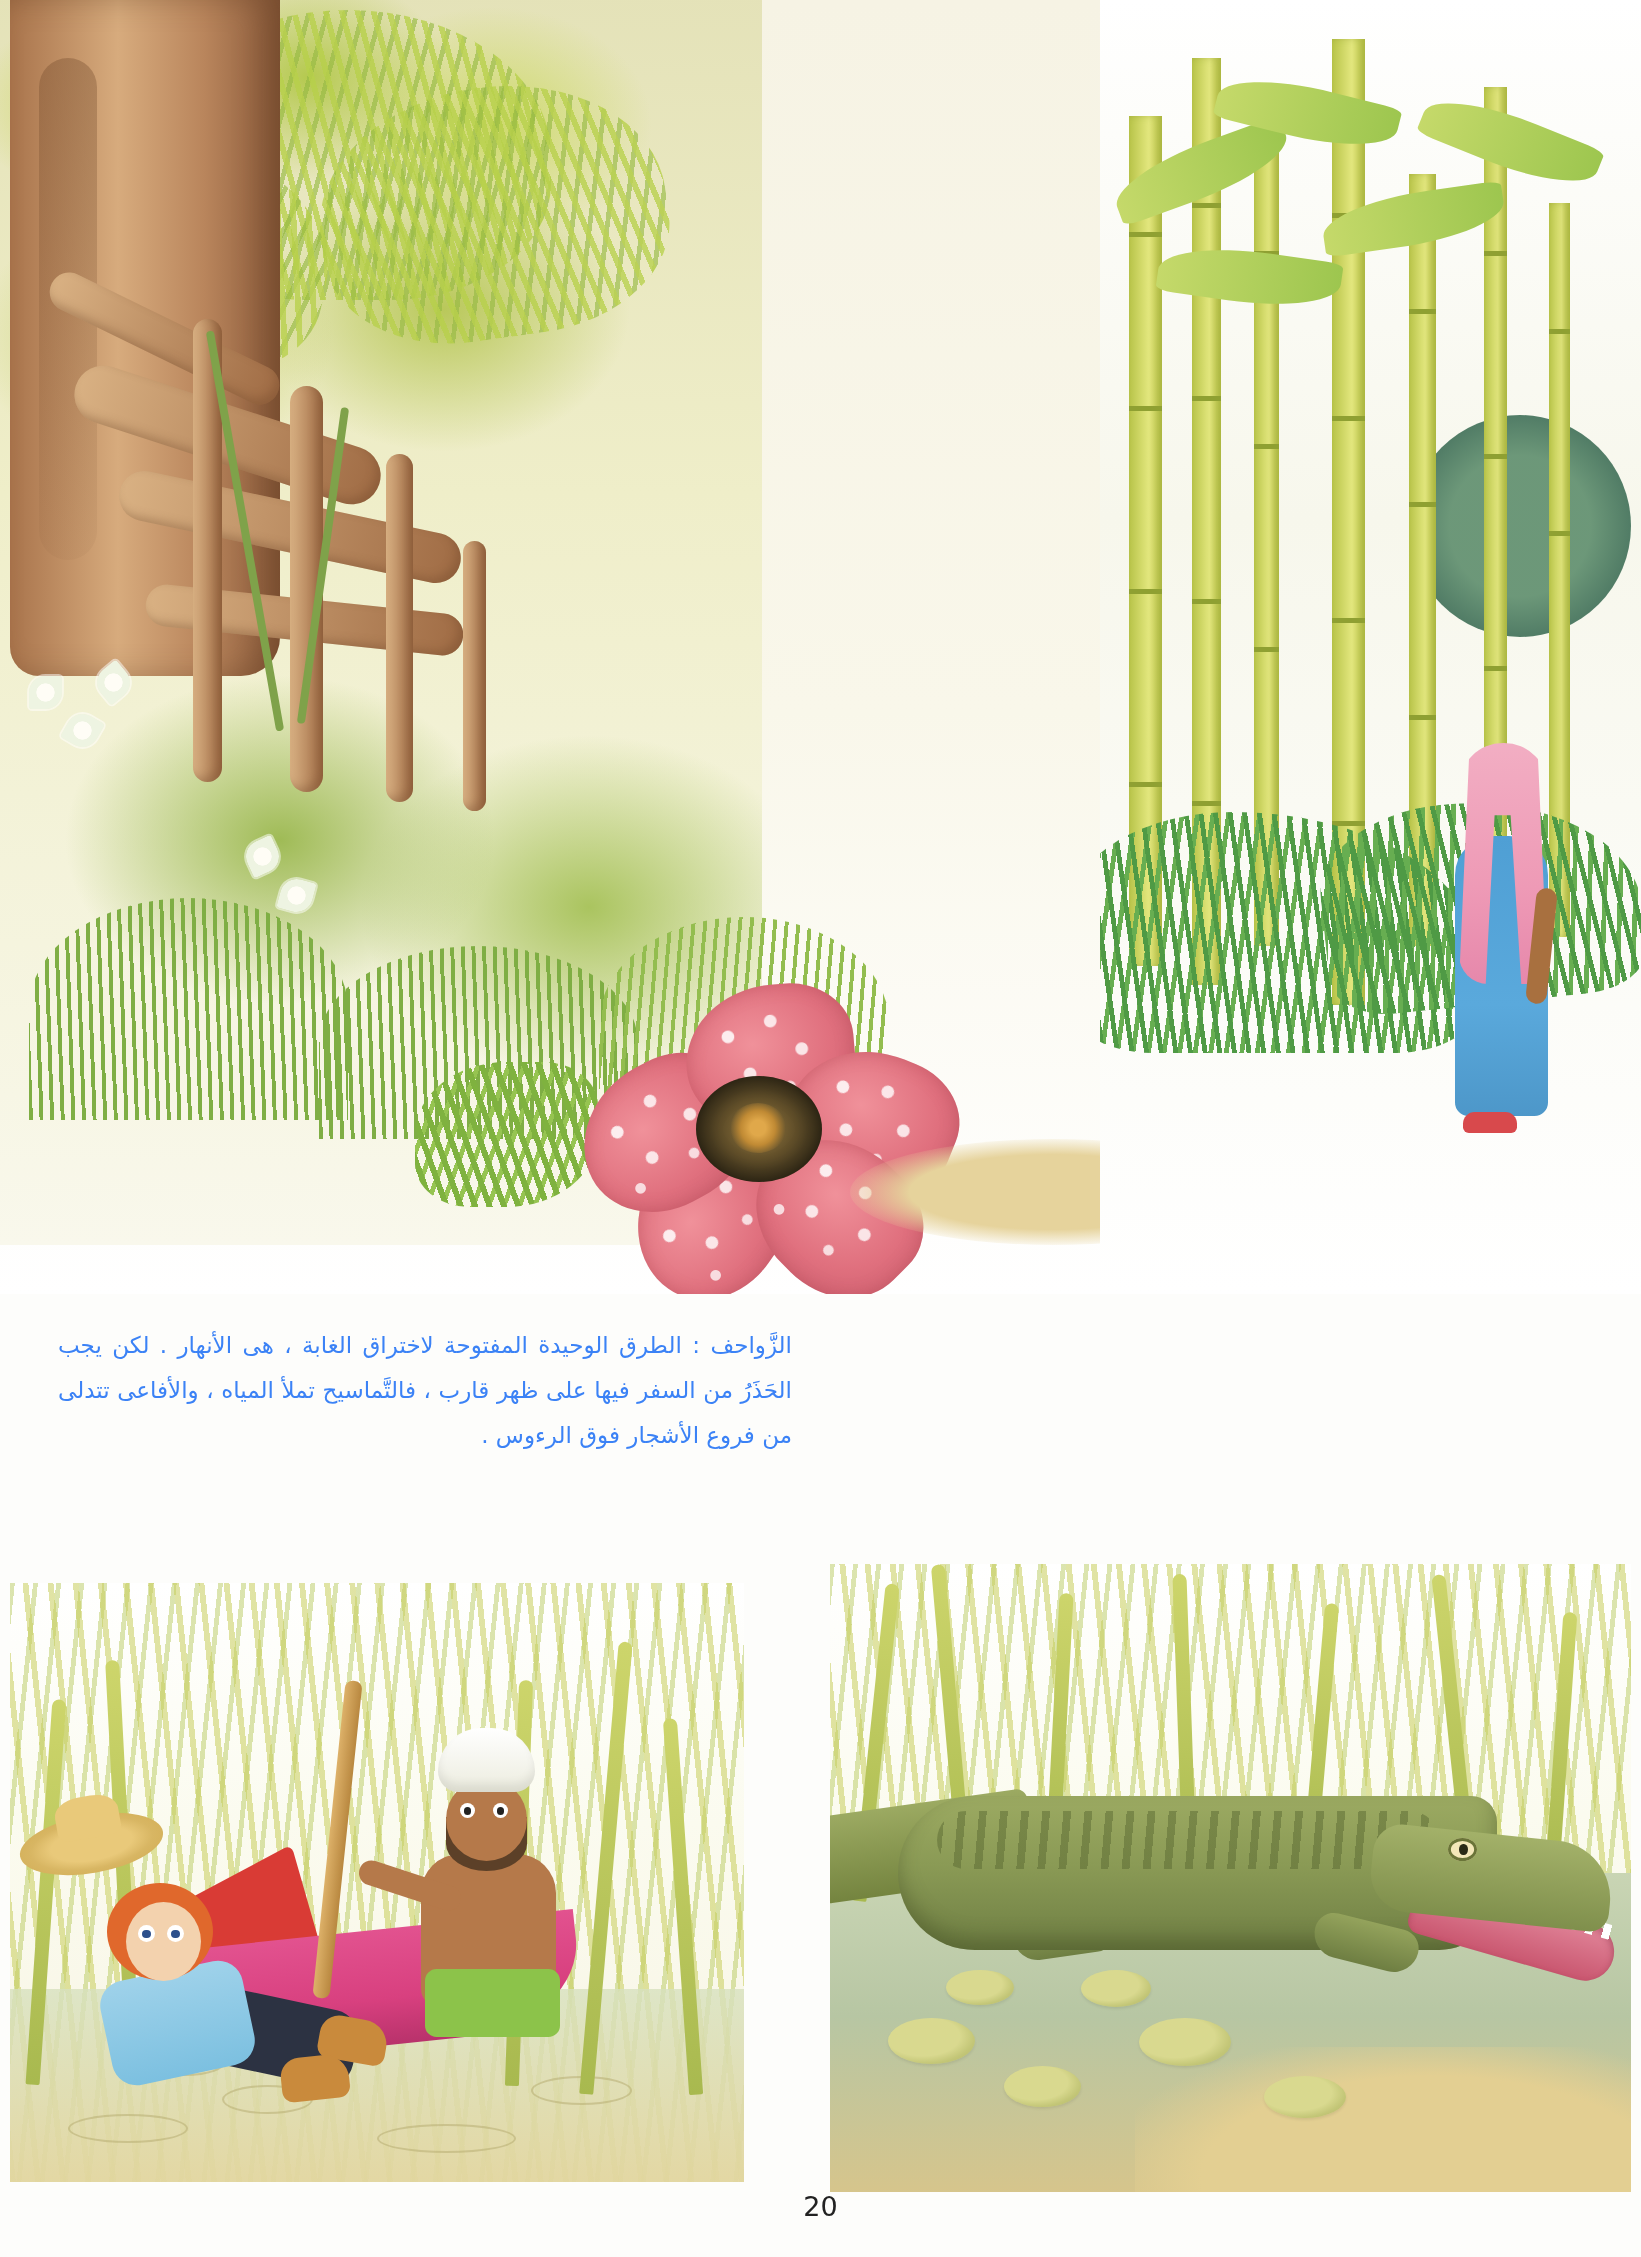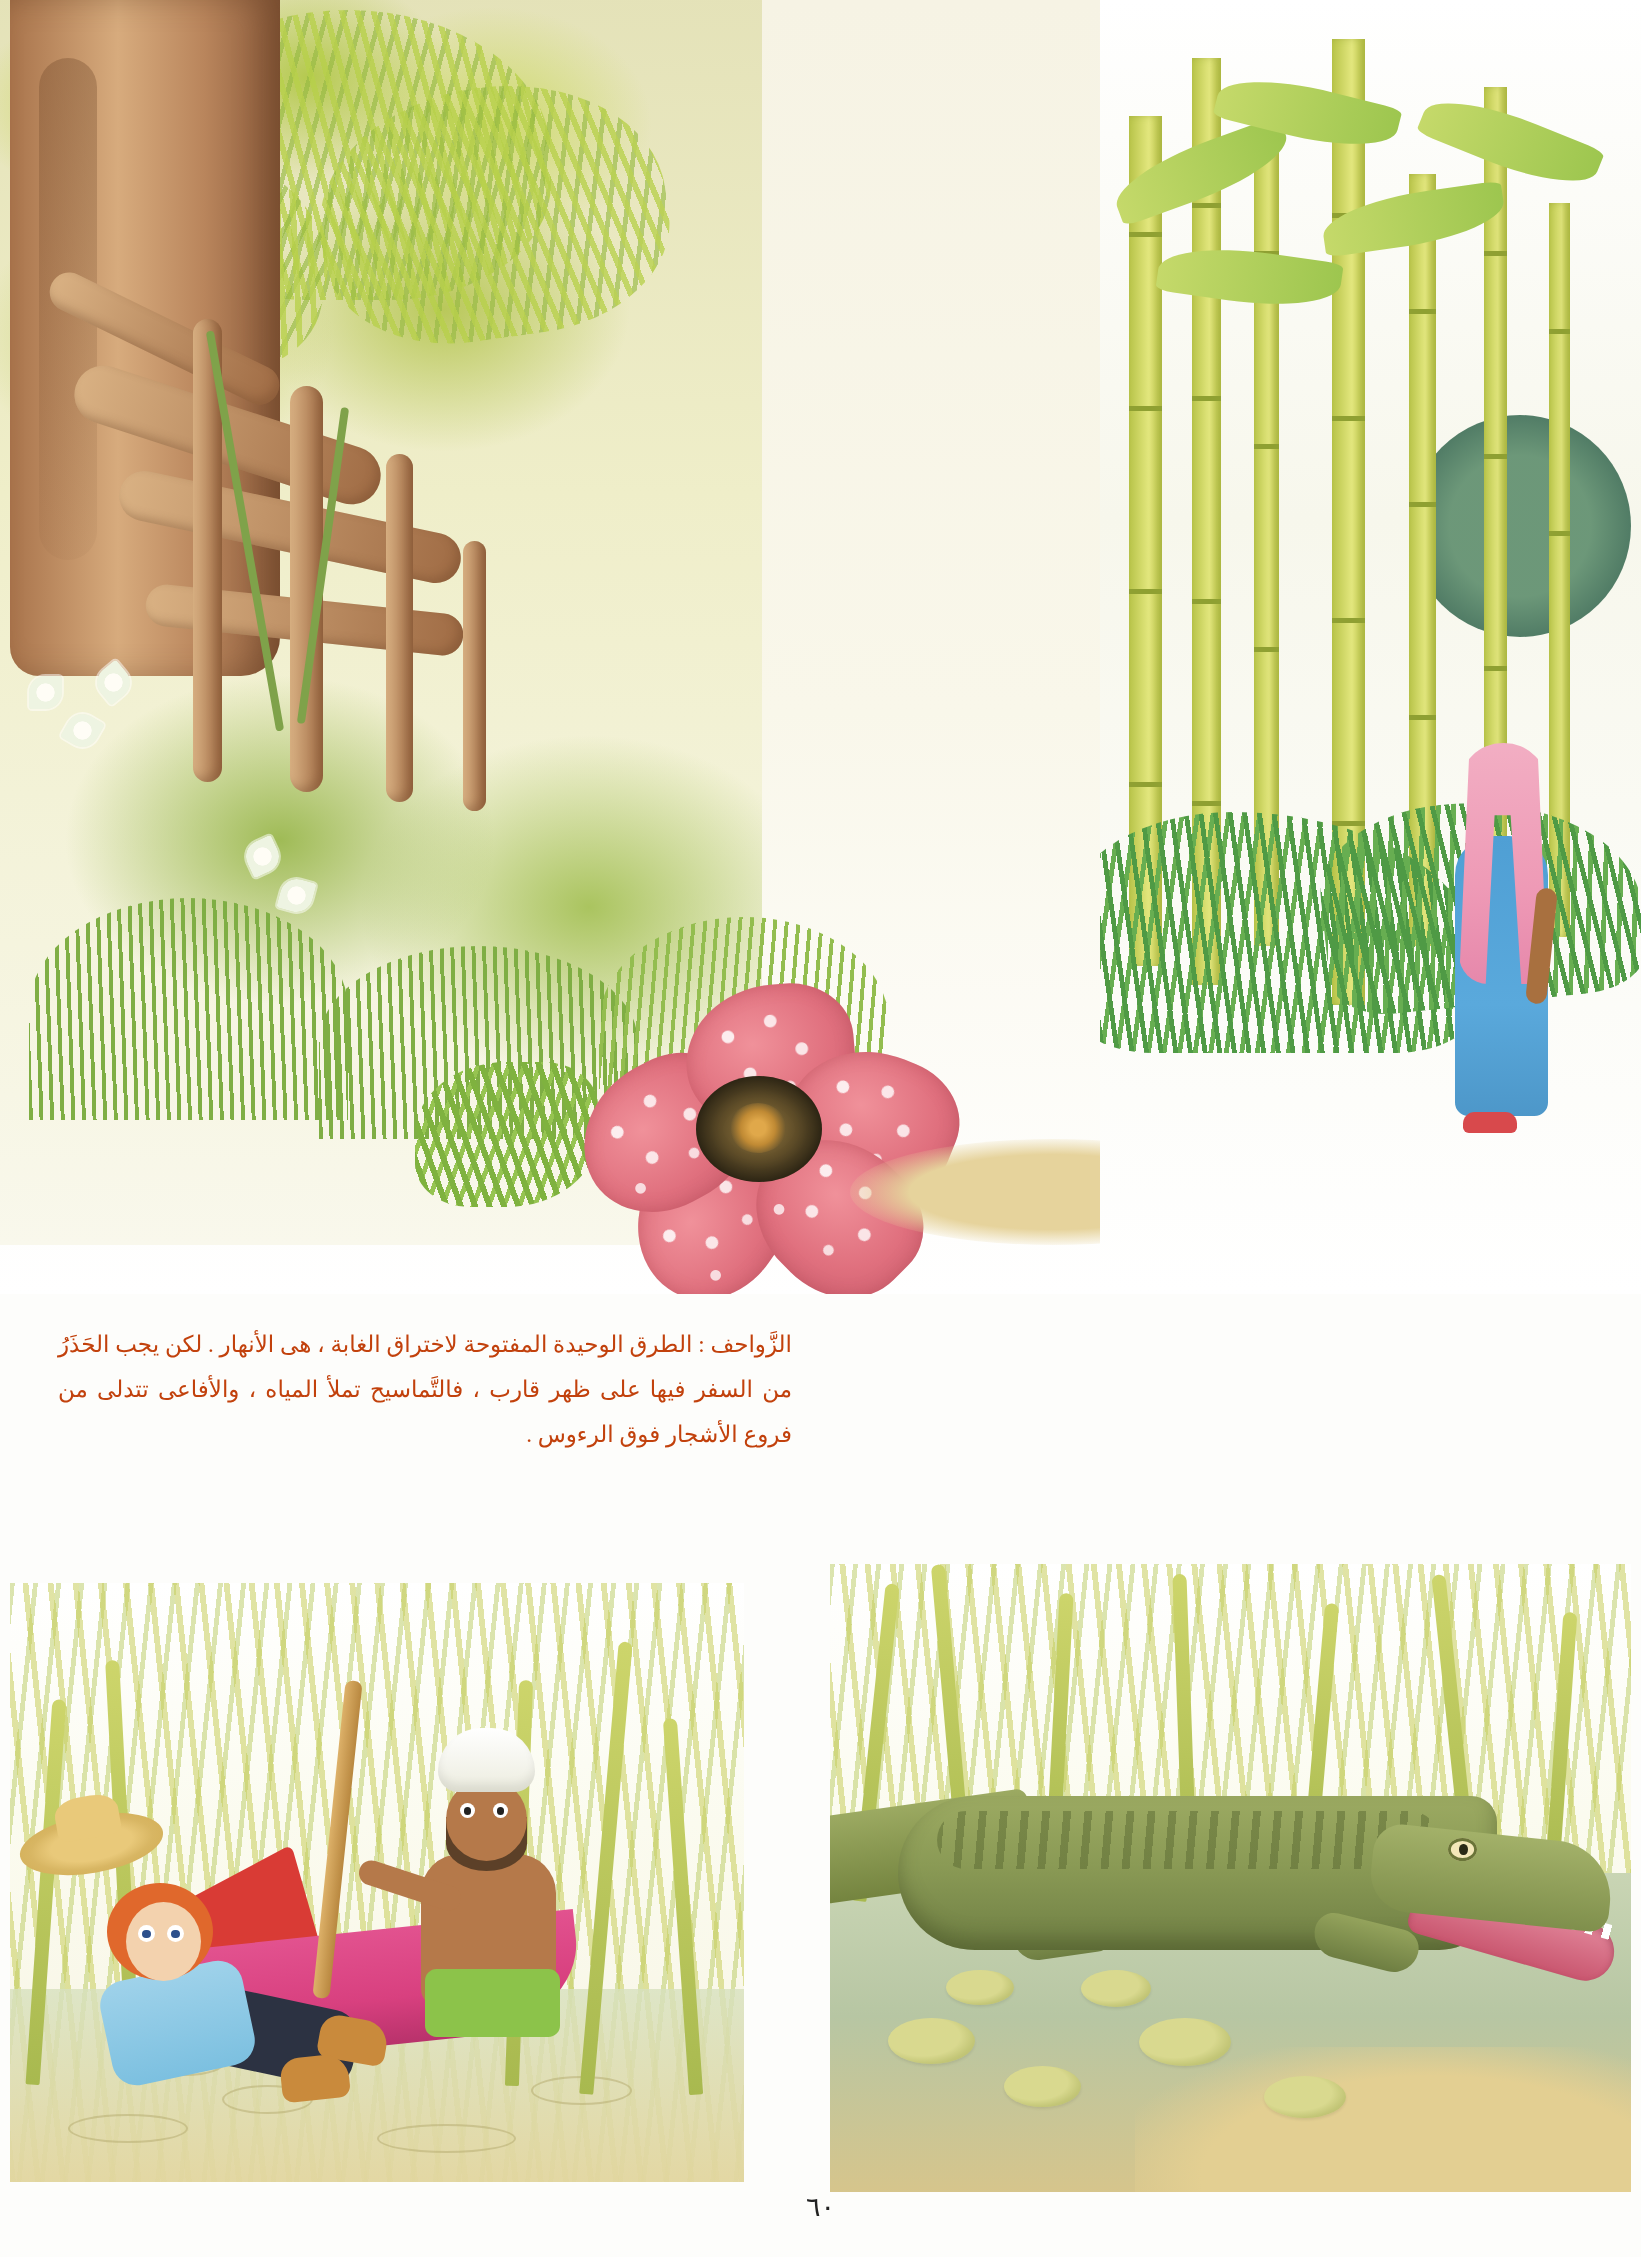--- a/index.html
+++ b/index.html
@@ -336,24 +336,23 @@
     width: 1526px;
     display: flex;
     flex-direction: row-reverse;
     gap: 58px;
     direction: rtl;
   }
   .col {
     width: 734px;
     font-size: 23px;
     line-height: 1.95;
-    color: #c2410c;
+    color: #3b82f6;
     text-align: justify;
     text-align-last: right;
-    font-family: Liberation Serif, serif;
   }
 
   
   .bottom-left-ill {
     position: absolute;
     left: 9.7px; top: 1583px;
     width: 734px; height: 599px;
     overflow: hidden;
   }
   .bottom-right-ill {
@@ -764,15 +763,15 @@
     <div class="croc-eye"></div>
 
     <div class="lilypad" style="left:58px; top:454px; width:87px; height:46px;"></div>
     <div class="lilypad" style="left:174px; top:502px; width:77px; height:41px;"></div>
     <div class="lilypad" style="left:309px; top:454px; width:92px; height:48px;"></div>
     <div class="lilypad" style="left:434px; top:512px; width:82px; height:42px;"></div>
     <div class="lilypad" style="left:116px; top:406px; width:68px; height:35px;"></div>
     <div class="lilypad" style="left:251px; top:406px; width:70px; height:37px;"></div>
   </div>
 
-  <div class="page-number">٦٠</div>
+  <div class="page-number">20</div>
 </div>
 
 
 </body></html>

